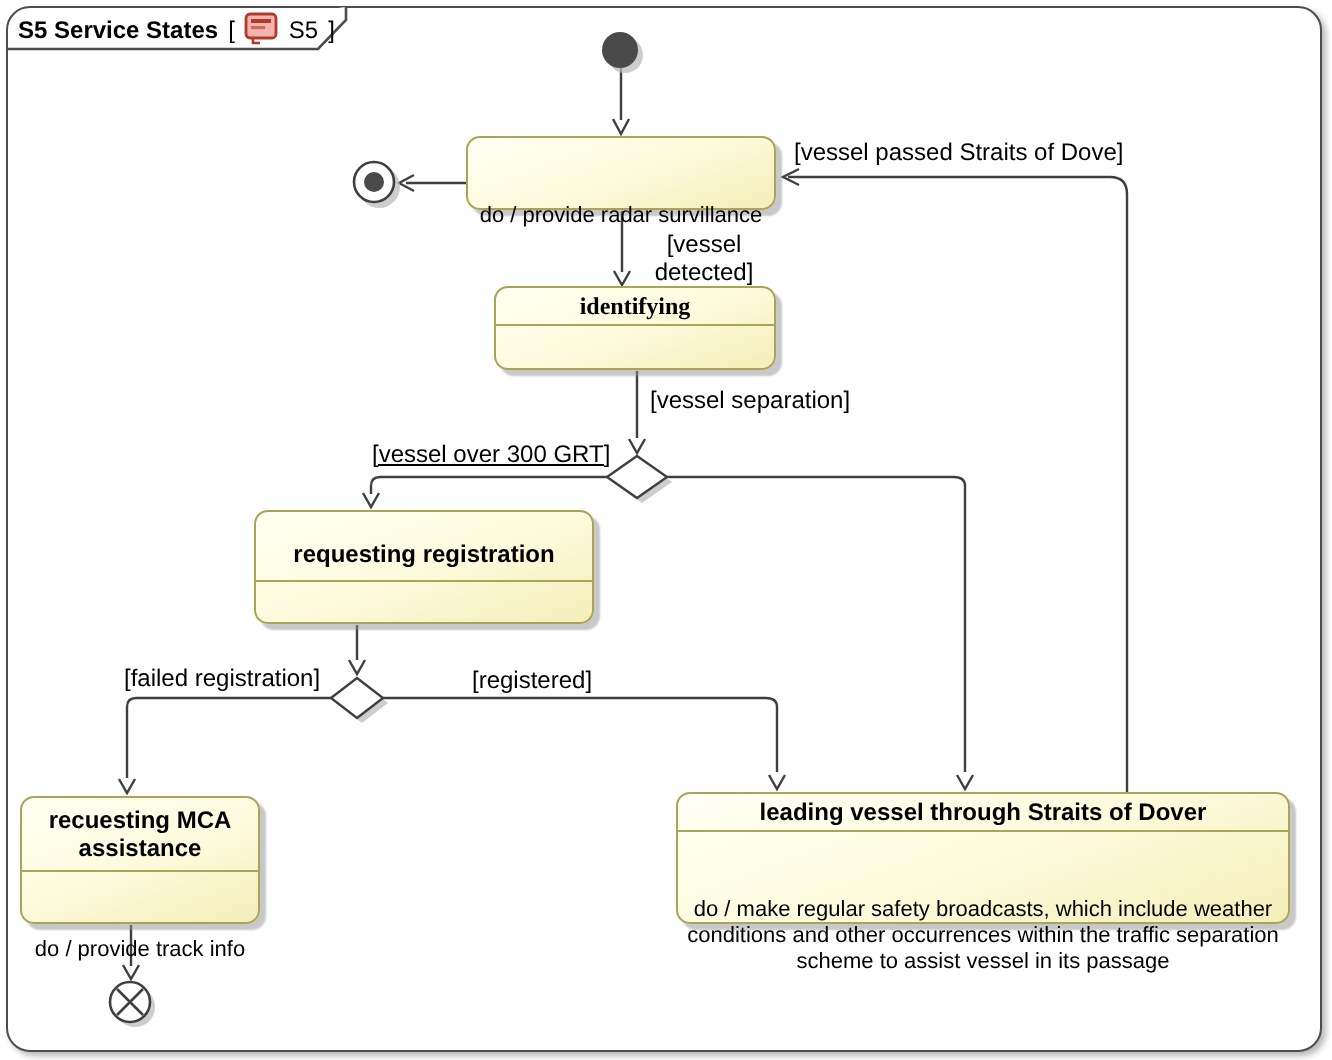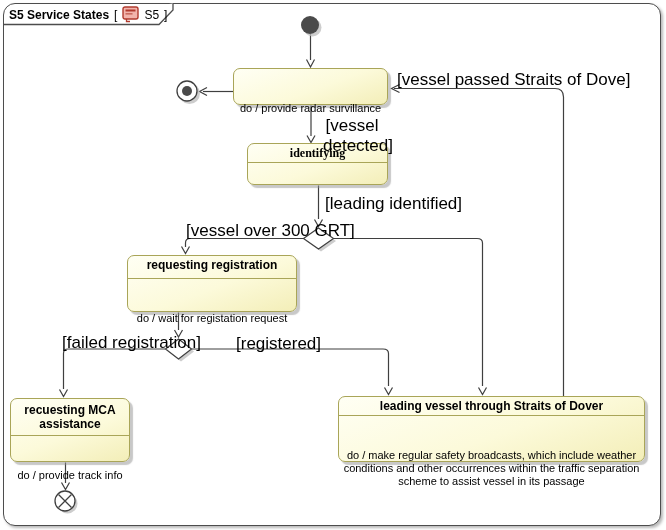--- a/index.html
+++ b/index.html
@@ -30,21 +30,21 @@
   }
   .state-title{
     font-weight:bold;font-size:12px;text-align:center;
     padding:2px 3px;border-bottom:1px solid #a9a558;
   }
   .state-activity{
     flex:1;display:flex;align-items:center;justify-content:center;
     text-align:center;padding:1px 4px;margin-top:32px;
   }
   .guard{
-    position:absolute;font-size:17px;white-space:nowrap;line-height:1.15;
+    position:absolute;font-size:12px;white-space:nowrap;line-height:1.15;
   }
   .wrap2{white-space:normal;text-align:center;}
   svg .edge{stroke:#3f3f3f;stroke-width:1.2;fill:none;}
   svg .arrowhead{stroke:#3f3f3f;stroke-width:1.2;fill:none;stroke-linejoin:miter;}
   svg .nodefill{fill:#4a4a4a;}
   svg .nodeshadow{fill:#bcbcbc;opacity:.75;}
   svg .choice{fill:#fff;stroke:#3f3f3f;stroke-width:1.2;}
 </style>
 </head>
 <body>
@@ -154,33 +154,32 @@
 
   <div class="state" style="left:233px;top:68px;width:153px;height:35px;">
     <div class="state-activity">do / provide radar survillance</div>
   </div>
 
   <div class="state" style="left:247px;top:143px;width:139px;height:40px;font-family:Liberation Serif, serif;">
     <div class="state-title">identifying</div>
   </div>
 
   <div class="state" style="left:127px;top:255px;width:168px;height:55px;">
-    <div class="state-title" style="padding-top:2px;padding-bottom:6px;">requesting registration</div>
-    <div class="state-activity">do / wait for registation request</div>
+    <div class="state-title" style="padding-top:14px;padding-bottom:6px;">requesting registration</div>
   </div>
 
   <div class="state" style="left:338px;top:396px;width:305px;height:64px;">
     <div class="state-title">leading vessel through Straits of Dover</div>
     <div class="state-activity">do / make regular safety broadcasts, which include weather conditions and other occurrences within the traffic separation scheme to assist vessel in its passage</div>
   </div>
 
   <div class="state" style="left:10px;top:398px;width:118px;height:62px;">
     <div class="state-title" style="padding-top:4px;padding-bottom:4px;">recuesting MCA assistance</div>
     <div class="state-activity">do / provide track info</div>
   </div>
 
   <div class="guard" style="left:397px;top:70px;">[vessel passed Straits of Dove]</div>
   <div class="guard wrap2" style="left:311px;top:116px;width:58px;margin-left:12px;">[vessel detected]</div>
-  <div class="guard" style="left:325px;top:194px;">[leading identified]</div>
-  <div class="guard" style="left:186px;top:221px;">[vessel over 300 GRT]</div>
+  <div class="guard" style="left:325px;top:194px;">[vessel separation]</div>
+  <div class="guard" style="left:186px;top:221px;text-decoration:underline;">[vessel over 300 GRT]</div>
   <div class="guard" style="left:62px;top:333px;">[failed registration]</div>
   <div class="guard" style="left:236px;top:334px;text-align:right;">[registered]</div>
 </div>
 
 </body></html>

